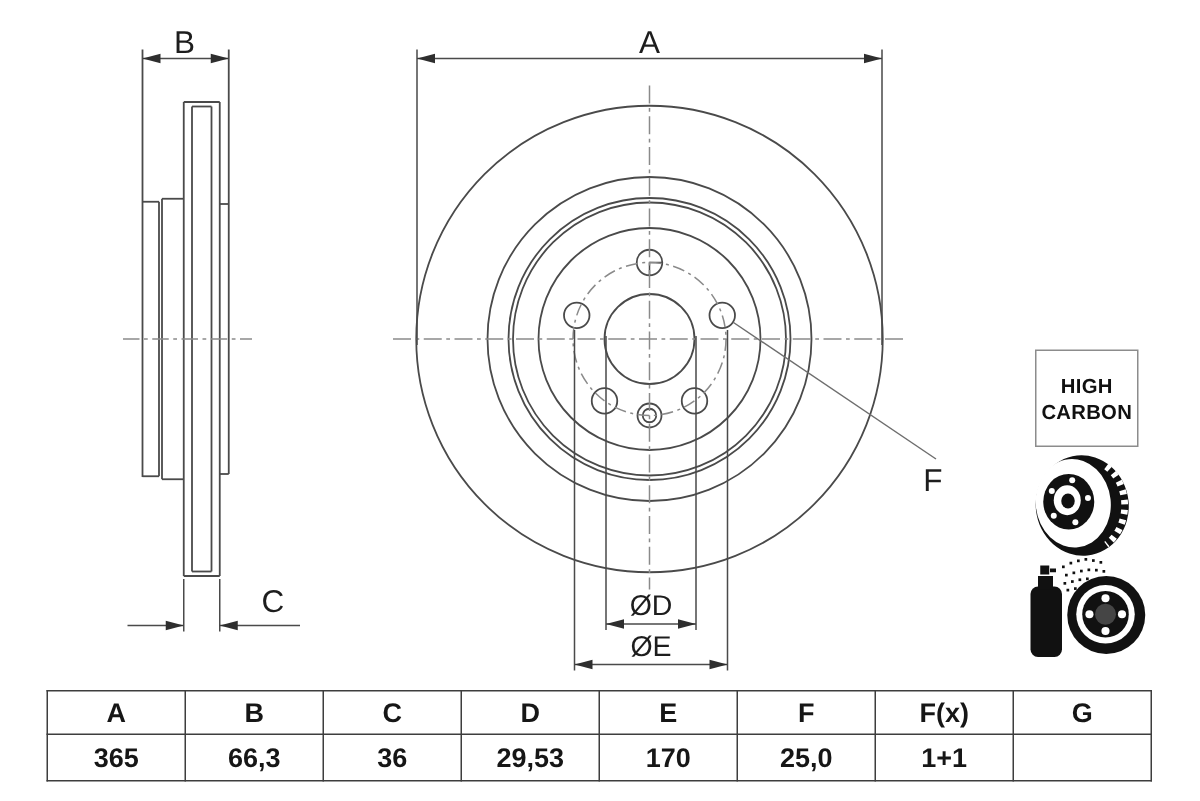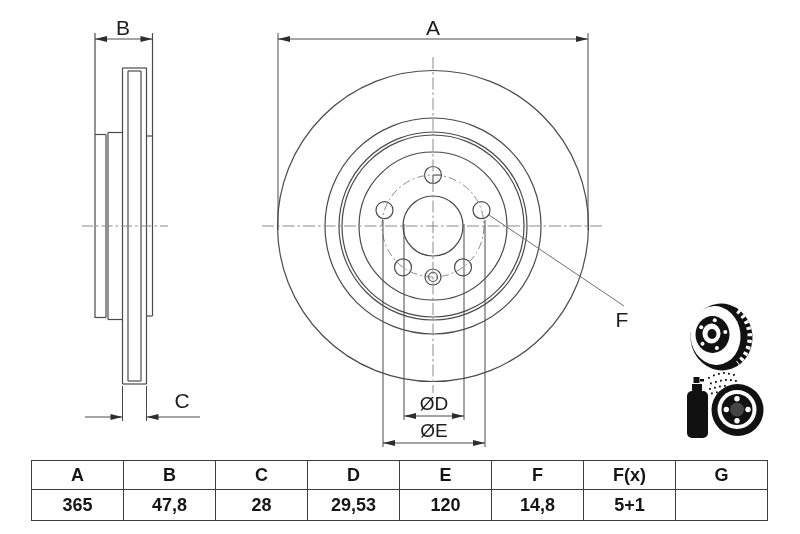--- a/index.html
+++ b/index.html
@@ -179,41 +179,45 @@
       <circle cx="737" cy="409.5" r="19.5" fill="#fff"></circle>
       <circle cx="737" cy="409.5" r="15.5" fill="#111"></circle>
       <circle cx="737" cy="398.8" r="2.7" fill="#fff"></circle>
       <circle cx="737" cy="420.7" r="2.7" fill="#fff"></circle>
       <circle cx="726.3" cy="409.5" r="2.7" fill="#fff"></circle>
       <circle cx="748" cy="409.5" r="2.7" fill="#fff"></circle>
       <circle cx="737" cy="409.5" r="7" fill="#454545"></circle>
     </g>
   </svg>
 
+  <div class="badge">
+    <div>HIGH</div>
+    <div>CARBON</div>
+  </div>
 
   <table class="spec">
     <thead>
       <tr>
         <th>A</th>
         <th>B</th>
         <th>C</th>
         <th>D</th>
         <th>E</th>
         <th>F</th>
         <th>F(x)</th>
         <th>G</th>
       </tr>
     </thead>
     <tbody>
       <tr>
         <td>365</td>
-        <td>47,8</td>
-        <td>28</td>
+        <td>66,3</td>
+        <td>36</td>
         <td>29,53</td>
-        <td>120</td>
-        <td>14,8</td>
-        <td>5+1</td>
+        <td>170</td>
+        <td>25,0</td>
+        <td>1+1</td>
         <td></td>
       </tr>
     </tbody>
   </table>
 
 </div>
 
 </body></html>

